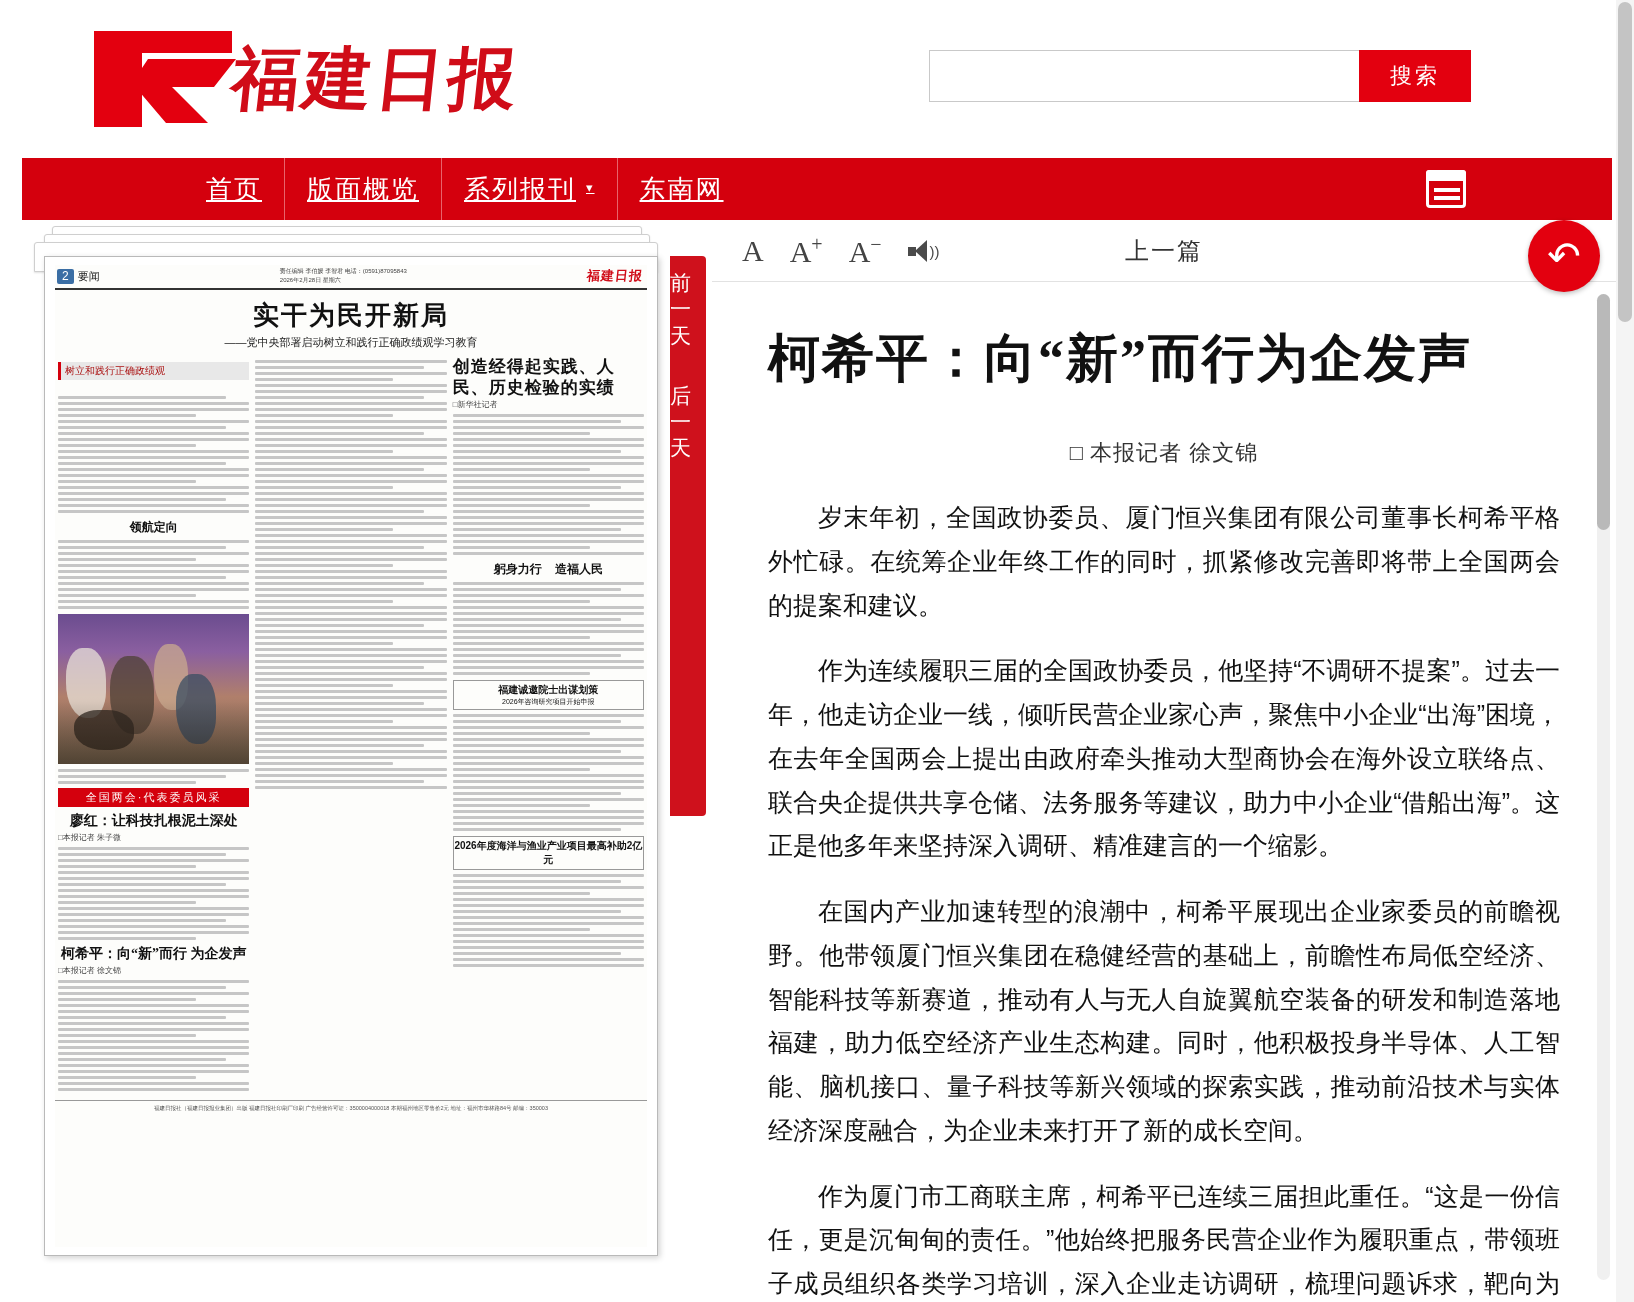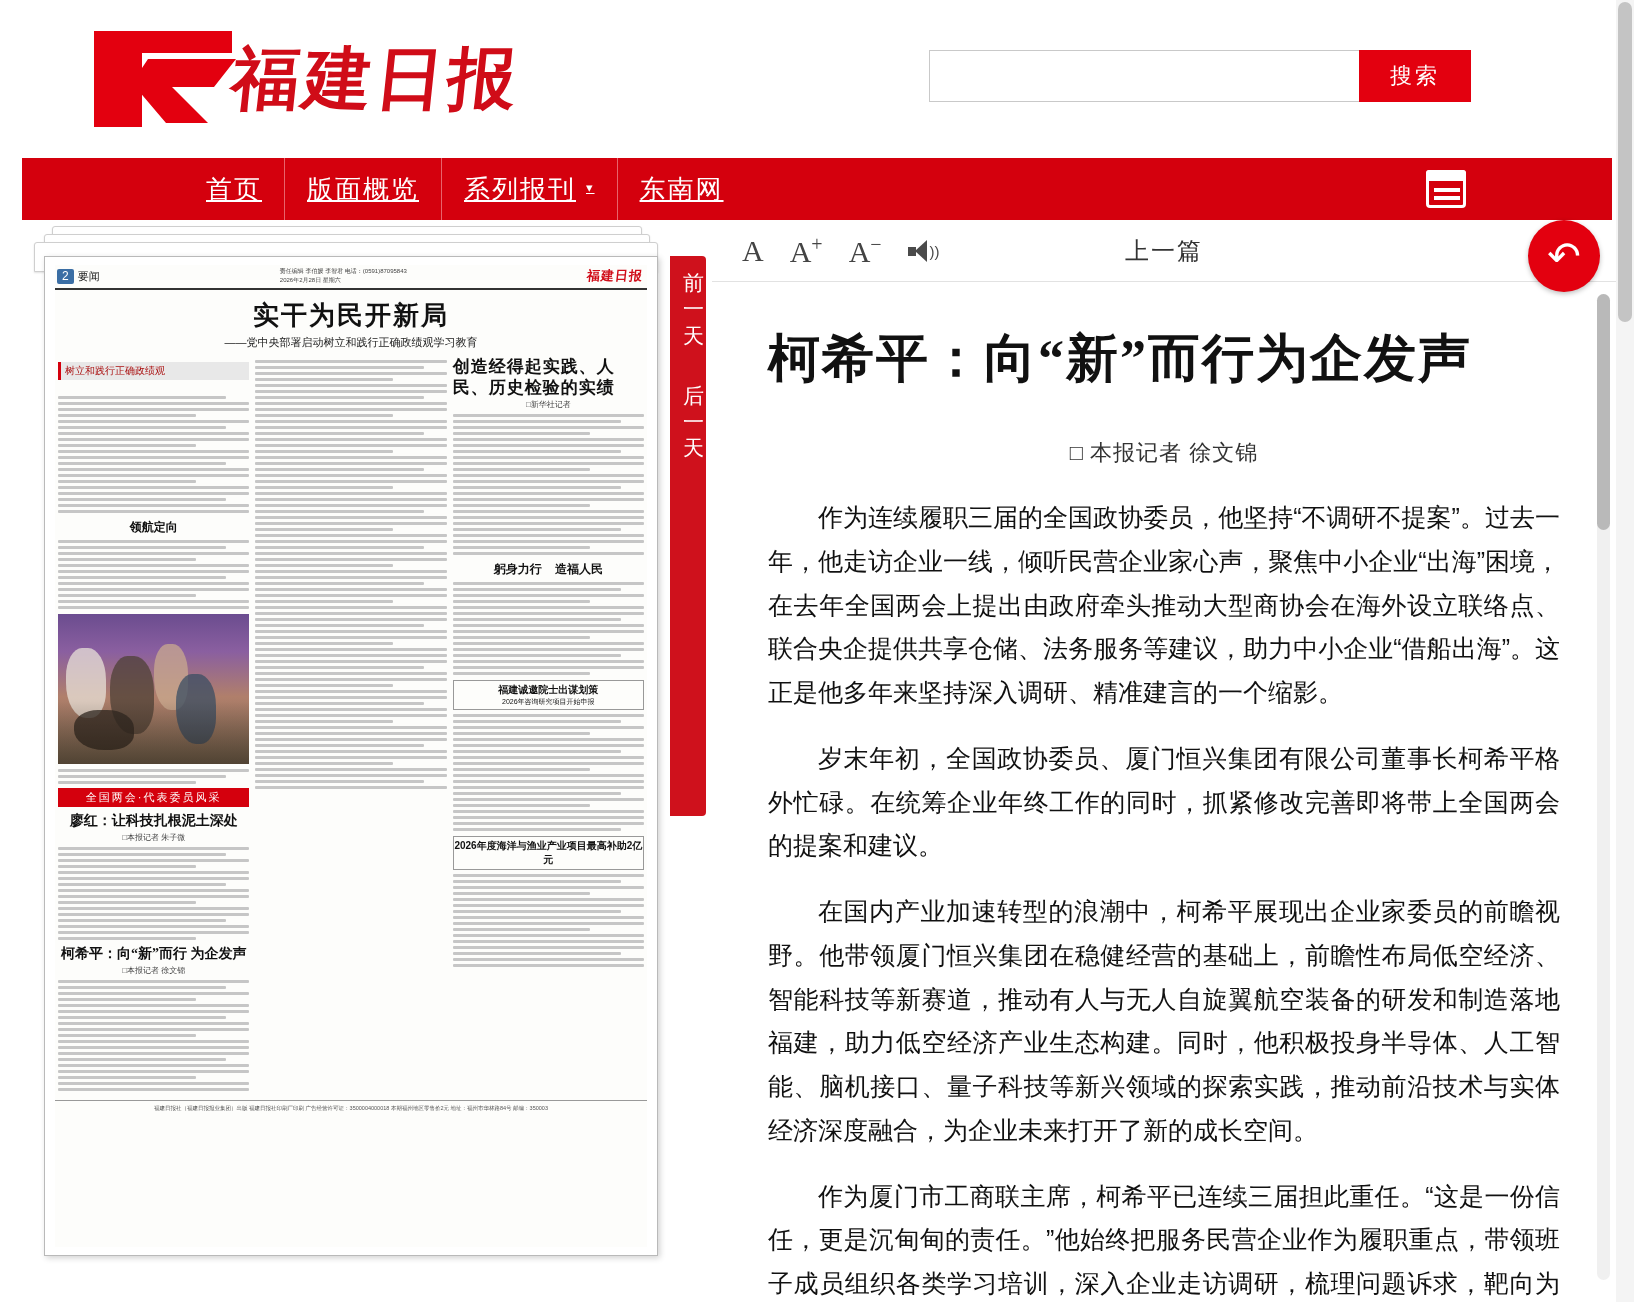--- a/index.html
+++ b/index.html
@@ -244,21 +244,21 @@
   }
   .photo-blob { position: absolute; border-radius: 40% 45% 38% 50%; opacity: .75; }
   .banner-red {
     background: #d4000d; color: #fff; font-size: 11px; text-align: center;
     padding: 2px 0; letter-spacing: 2px; margin: 4px 0;
   }
   .np-title-2 {
     text-align: center; font-weight: bold; font-size: 14px; color: #111;
     margin: 5px 0 2px; font-family: "Liberation Serif", serif;
   }
-  .byline { text-align: center; font-size: 8px; color: #444; margin-bottom: 4px; }
+  .byline { text-align: left; font-size: 8px; color: #444; margin-bottom: 4px; }
   .box-head {
     border: 1px solid #999; font-size: 10px; text-align: center;
     padding: 2px 0; margin: 5px 0 3px; font-weight: bold; color: #111;
   }
   .np-footer-line {
     border-top: 1px solid #999;
     margin-top: 6px; padding-top: 3px;
     font-size: 5.5px; color: #555; text-align: center; line-height: 1.6;
   }
 
@@ -270,21 +270,21 @@
     background: #cf111c;
     border-radius: 0 4px 4px 0;
     color: #ffffff;
     display: flex; flex-direction: column;
     align-items: center; justify-content: flex-start;
     padding-top: 14px;
     font-size: 21px;
     letter-spacing: 2px;
     cursor: pointer;
   }
-  .side-tab span { display: block; line-height: 1.25; text-align: right; }
+  .side-tab span { display: block; line-height: 1.25; }
   .side-gap { height: 34px; }
 
   .page-caption {
     position: absolute;
     left: 22px; top: 1040px;
     width: 614px;
     display: flex; align-items: center; justify-content: space-between;
     font-size: 19px; color: #222;
     padding: 0 10px;
   }
@@ -771,22 +771,22 @@
         </span>
       <span class="prev-link">上一篇</span>
       <div class="back-circle">↶</div>
     </div>
 
     <div class="art-body">
       <div class="art-title">柯希平：向“新”而行为企发声</div>
       <div class="art-author">
         <span class="box-mark">□</span><span>本报记者 徐文锦</span>
       </div>
+      <p class="art-p">岁末年初，全国政协委员、厦门恒兴集团有限公司董事长柯希平格外忙碌。在统筹企业年终工作的同时，抓紧修改完善即将带上全国两会的提案和建议。</p>
       <p class="art-p">作为连续履职三届的全国政协委员，他坚持“不调研不提案”。过去一年，他走访企业一线，倾听民营企业家心声，聚焦中小企业“出海”困境，在去年全国两会上提出由政府牵头推动大型商协会在海外设立联络点、联合央企提供共享仓储、法务服务等建议，助力中小企业“借船出海”。这正是他多年来坚持深入调研、精准建言的一个缩影。</p>
-      <p class="art-p">岁末年初，全国政协委员、厦门恒兴集团有限公司董事长柯希平格外忙碌。在统筹企业年终工作的同时，抓紧修改完善即将带上全国两会的提案和建议。</p>
       <p class="art-p">在国内产业加速转型的浪潮中，柯希平展现出企业家委员的前瞻视野。他带领厦门恒兴集团在稳健经营的基础上，前瞻性布局低空经济、智能科技等新赛道，推动有人与无人自旋翼航空装备的研发和制造落地福建，助力低空经济产业生态构建。同时，他积极投身半导体、人工智能、脑机接口、量子科技等新兴领域的探索实践，推动前沿技术与实体经济深度融合，为企业未来打开了新的成长空间。</p>
       <p class="art-p">作为厦门市工商联主席，柯希平已连续三届担此重任。“这是一份信任，更是沉甸甸的责任。”他始终把服务民营企业作为履职重点，带领班子成员组织各类学习培训，深入企业走访调研，梳理问题诉求，靶向为企业纾困解难；积极推动建立“六必访”工作机制，成立福建首家经贸商事调解中心等，用心用情当好民营企业“娘家人”。他连续多年倡议设立企业家的节日、弘扬新时代企业家精神，2020年经厦门市人大常委会审议通过，将每年的11月1日设立为“厦门企业家日”。这些基层鲜活实践，为他建言献策提供了丰厚土壤。</p>
     </div>
 
     <div class="vscroll">
       <div class="vthumb"></div>
     </div>
   </div>
 </div>
 

